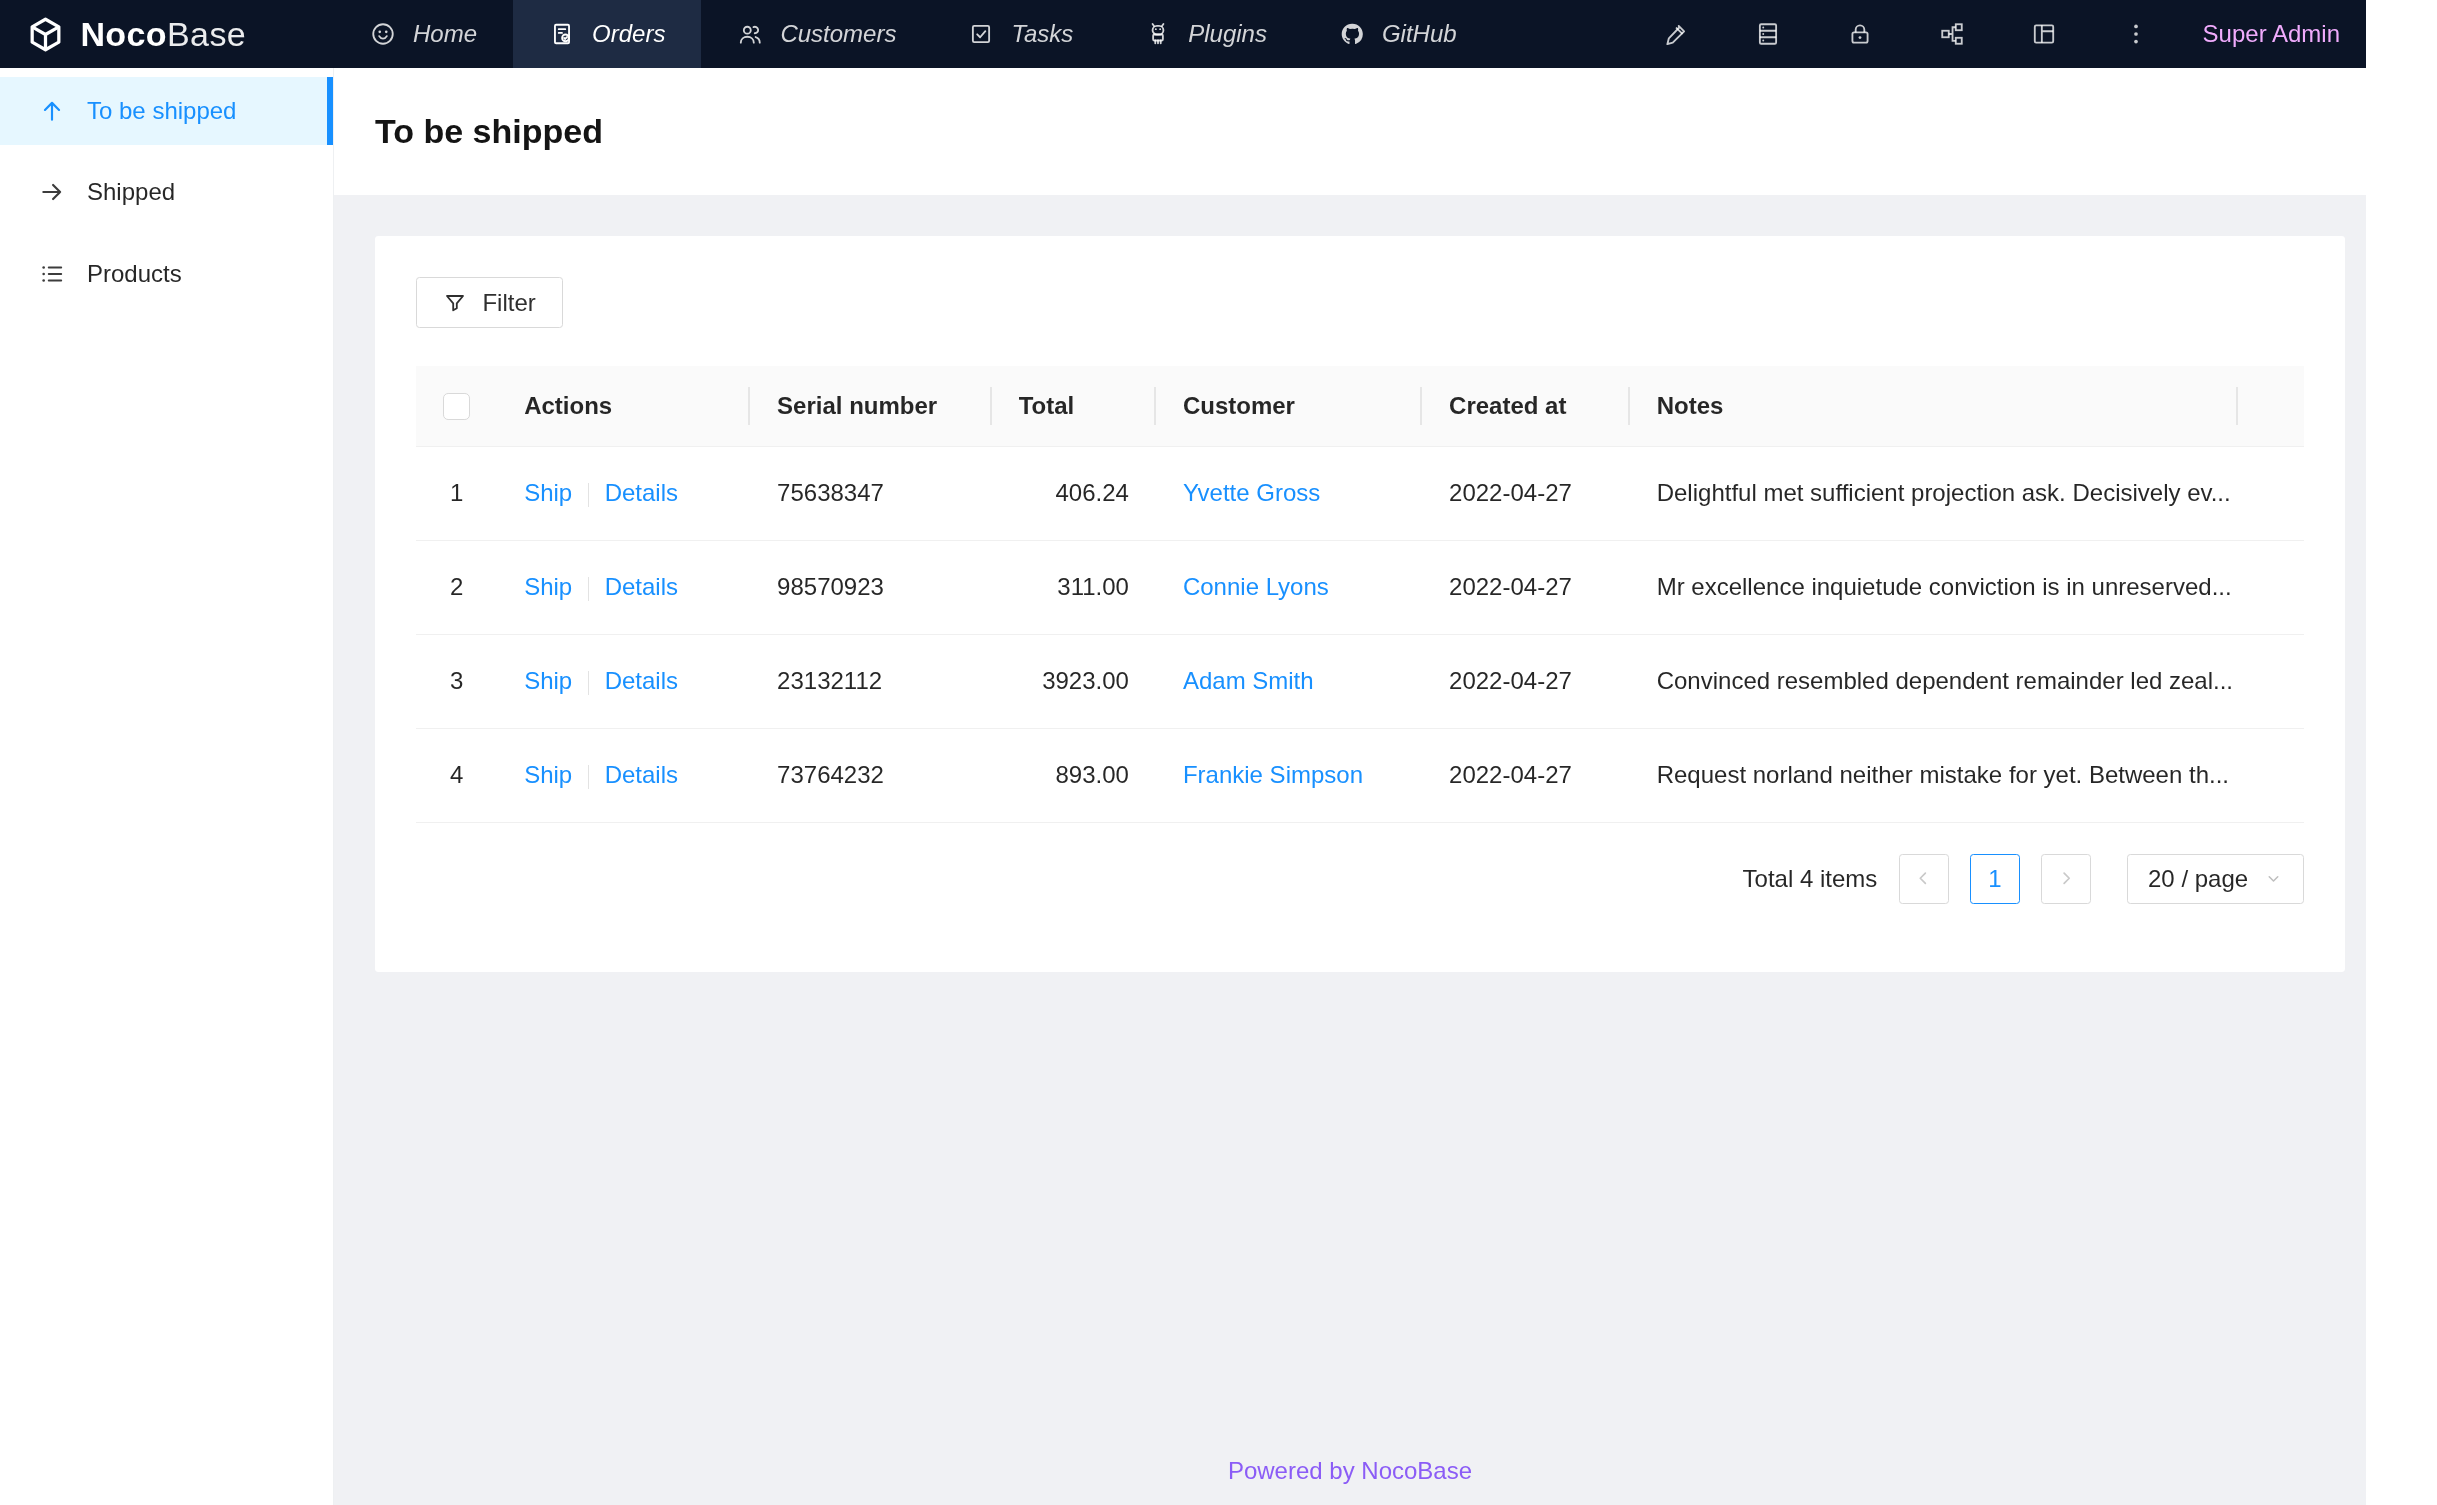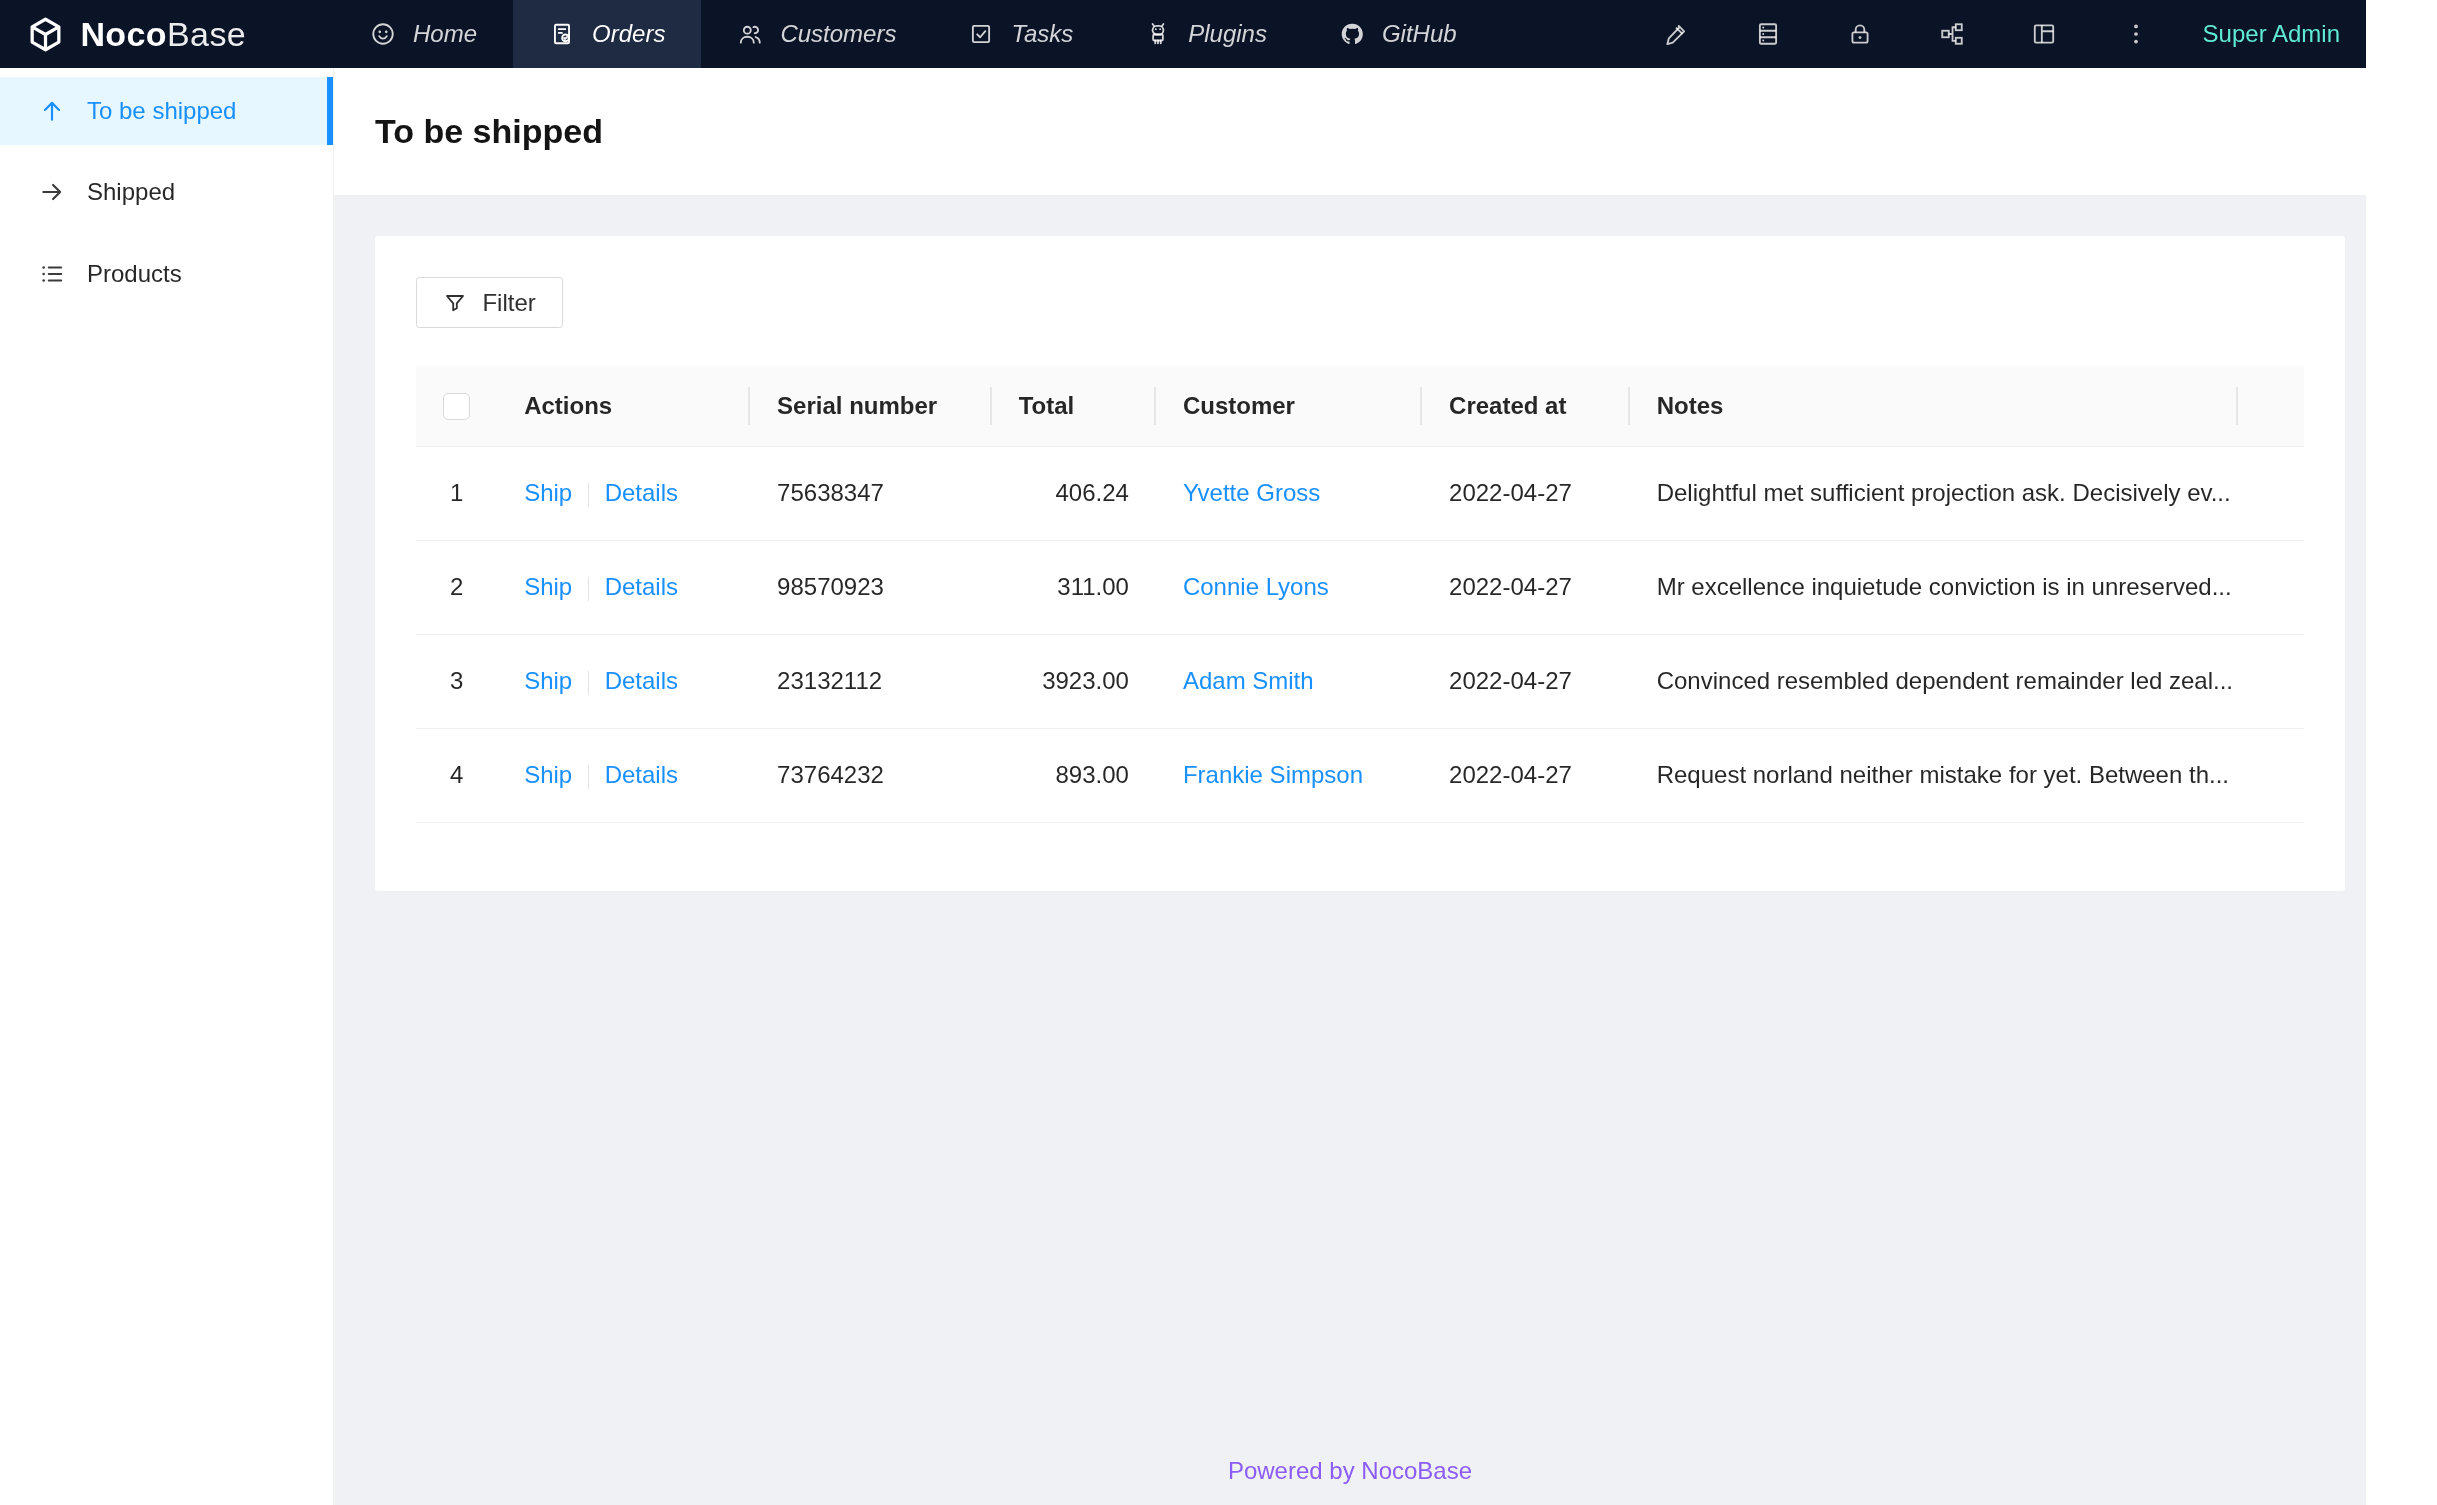--- a/index.html
+++ b/index.html
@@ -13,21 +13,21 @@
   .brand { font-size:34px; color:#fff; letter-spacing:0.4px; white-space:nowrap; }
   .brand .b { font-weight:bold; }
   .brand .l { font-weight:normal; opacity:.92; }
   .nav { display:flex; align-items:stretch; }
   .nav-item { display:flex; align-items:center; gap:17px; padding:0 36px; font-size:24px; cursor:pointer; white-space:nowrap;font-style:italic; }
   .nav-item .icon { display:flex; align-items:center; }
   .nav-item.active { background:var(--topbar-active-bg,#1e2b43); color:#fff; }
   .top-spacer { flex:1; }
   .top-actions { display:flex; align-items:center; }
   .top-icon-btn { width:92px; height:68px; display:flex; align-items:center; justify-content:center; cursor:pointer; color:rgba(255,255,255,.78); }
-  .user-name { font-size:24px; color:#5eead4; padding:0 26px 0 20.5px; white-space:nowrap; }
+  .user-name { font-size:24px; color:#f0abfc; padding:0 26px 0 20.5px; white-space:nowrap; }
 
   
   .body-row { flex:1; display:flex; min-height:0; }
   .sidebar { width:334px; flex:0 0 334px; background:#fff; border-right:1.7px solid #eef0f2; padding-top:8.6px; }
   .side-item { height:68px; margin-bottom:13.7px; display:flex; align-items:center; gap:22px; padding-left:39px; font-size:24px; color:rgba(0,0,0,.85); cursor:pointer; position:relative; }
   .side-item .icon { display:flex; align-items:center; color:#3c3c3c; }
   .side-item.active { background:var(--sidebar-active-bg,#e6f7ff); color:var(--accent,#1890ff); }
   .side-item.active .icon { color:var(--accent,#1890ff); }
   .side-item.active::after { content:""; position:absolute; right:0; top:0; bottom:0; width:6px; background:var(--accent,#1890ff); }
 
@@ -309,20 +309,46 @@
                 <td>73764232</td>
                 <td class="num">893.00</td>
                 <td><a class="lnk">Frankie Simpson</a></td>
                 <td>2022-04-27</td>
                 <td>Request norland neither mistake for yet. Between th...</td>
                 <td></td>
               </tr>
             </tbody>
           </table>
 
+          <div class="pagination">
+            <span class="pg-total">Total 4 items</span>
+            <button class="pg-btn">
+              <span style="display:flex;">
+                  <svg width="20.5" height="20.5" viewBox="0 0 24 24" fill="none" stroke="currentColor" stroke-width="2" stroke-linecap="round" stroke-linejoin="round">
+                    <path d="M14.5 6 8.5 12l6 6"></path>
+                  </svg>
+                </span>
+            </button>
+            <button class="pg-btn current">1</button>
+            <button class="pg-btn">
+              <span style="display:flex;">
+                  <svg width="20.5" height="20.5" viewBox="0 0 24 24" fill="none" stroke="currentColor" stroke-width="2" stroke-linecap="round" stroke-linejoin="round">
+                    <path d="m9.5 6 6 6-6 6"></path>
+                  </svg>
+                </span>
+            </button>
+            <div class="pg-select">
+              <span>20 / page</span>
+              <span class="chev">
+                  <svg width="17" height="17" viewBox="0 0 24 24" fill="none" stroke="currentColor" stroke-width="2.2" stroke-linecap="round" stroke-linejoin="round">
+                    <path d="m6 9.5 6 6 6-6"></path>
+                  </svg>
+                </span>
+            </div>
+          </div>
 
         </div>
       </div>
 
       <div class="footer">
         <span>Powered by NocoBase</span>
       </div>
     </div>
   </div>
 </div>

